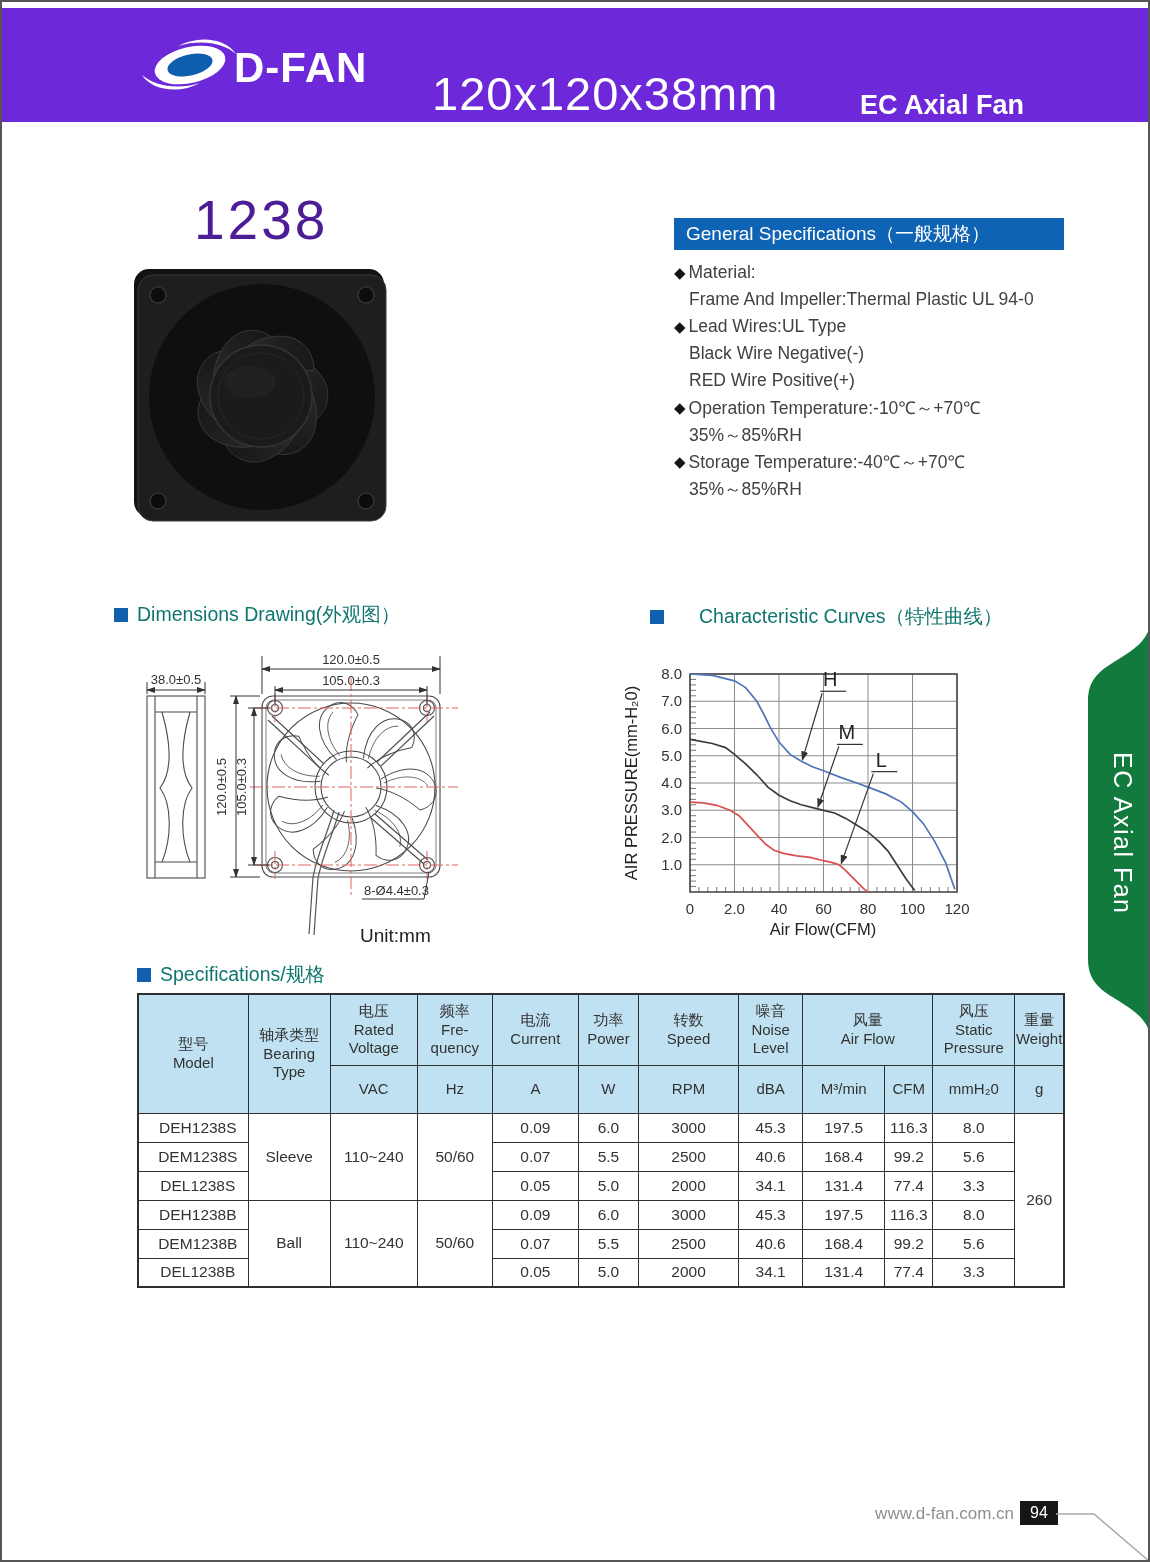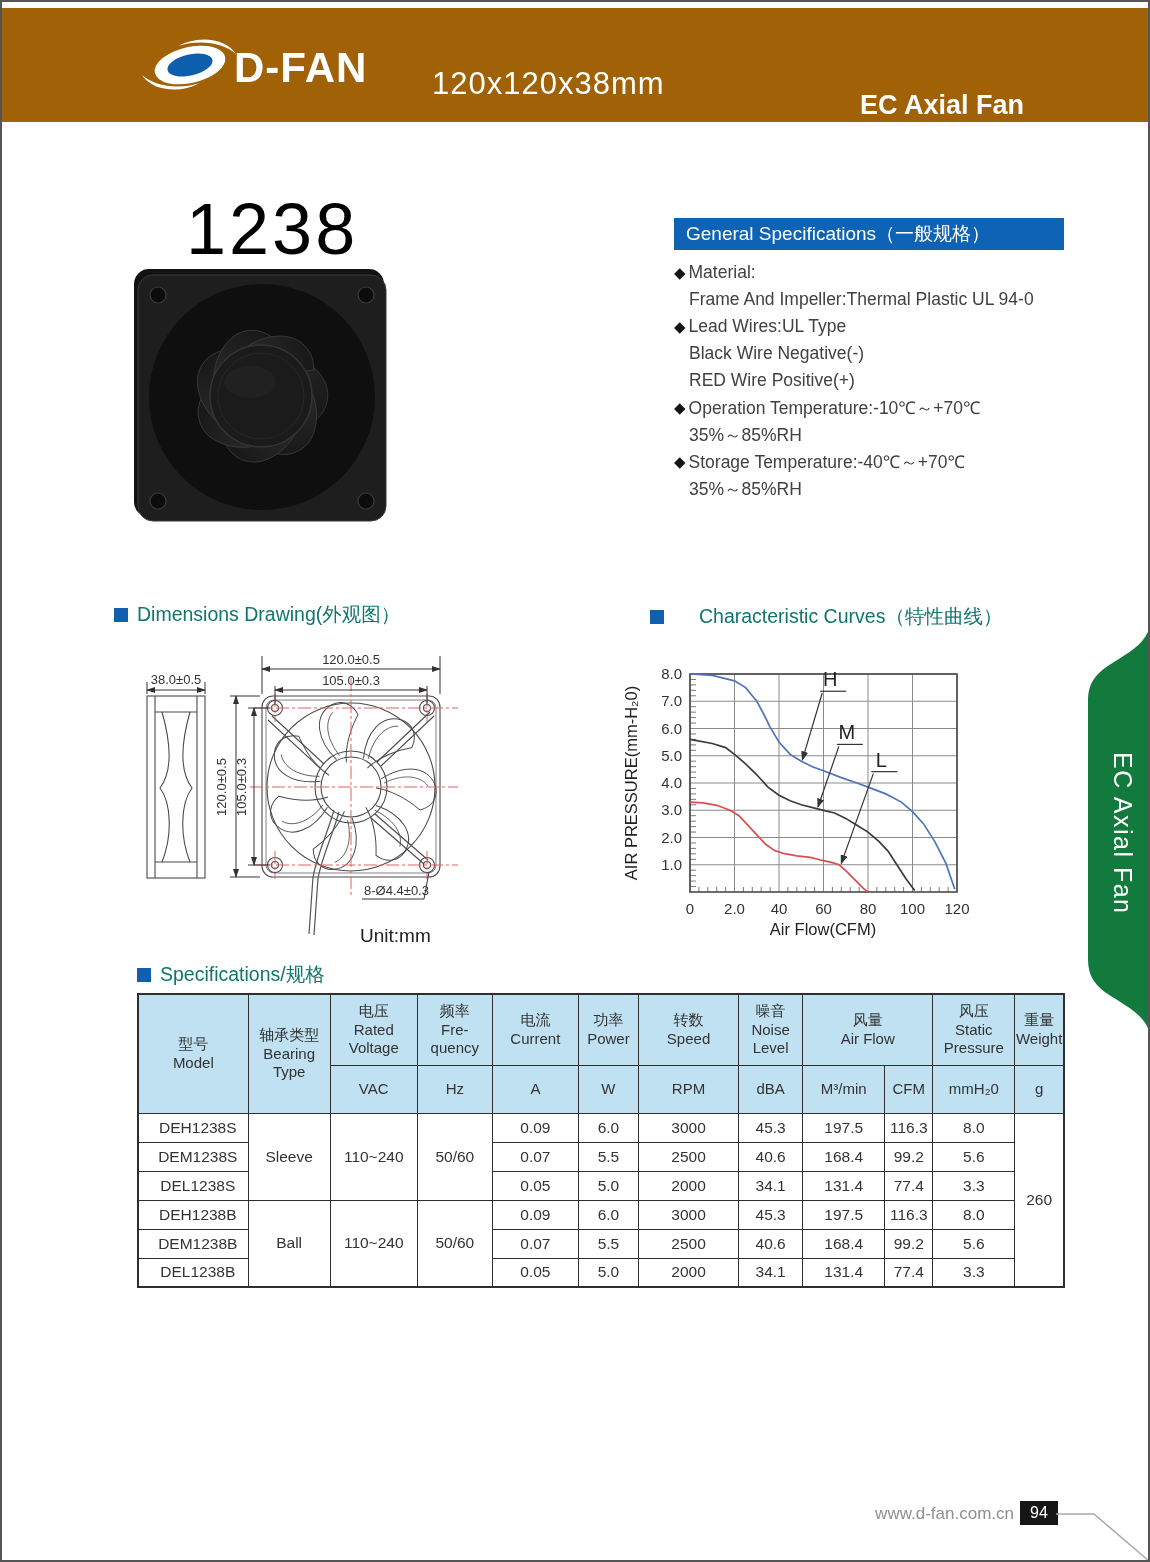--- a/index.html
+++ b/index.html
@@ -1,26 +1,26 @@
 <!DOCTYPE html>
 <html><head>
 <meta charset="utf-8">
 <style>
   html,body{margin:0;padding:0;background:#e8e8e8;}
   .page{position:relative;width:1150px;height:1562px;background:#fff;margin:0 auto;
         border:2px solid #555;box-sizing:border-box;overflow:hidden;
         font-family:"Liberation Sans",sans-serif;color:#333;}
   
-  .topbar{position:absolute;left:0;right:0;top:6px;height:114px;background:#a16207;}
+  .topbar{position:absolute;left:0;right:0;top:6px;height:114px;background:#6d28d9;}
   .brand-logo{position:absolute;left:136px;top:26px;}
   .brand-name{position:absolute;left:232px;top:36px;font-size:42px;font-weight:bold;color:#fff;letter-spacing:1px;}
-  .size-title{position:absolute;left:430px;top:58px;font-size:31px;color:#fff;font-weight:400;letter-spacing:1px;}
+  .size-title{position:absolute;left:430px;top:58px;font-size:47px;color:#fff;font-weight:400;letter-spacing:1px;}
   .product-type{position:absolute;left:858px;top:82px;font-size:27px;color:#fff;font-weight:600;}
   
-  .model-number{position:absolute;left:184px;top:186px;font-size:72px;color:#000000;letter-spacing:3px;}
+  .model-number{position:absolute;left:192px;top:186px;font-size:55px;color:#4c1d95;letter-spacing:3px;}
   .product-photo{position:absolute;left:130px;top:266px;}
   
   .gs-bar{position:absolute;left:672px;top:216px;width:390px;height:32px;background:#0f63b4;
           color:#fff;font-size:19px;line-height:32px;padding-left:12px;box-sizing:border-box;}
   .gs-list{position:absolute;left:672px;top:257px;width:420px;}
   .gs-item{height:27px;display:flex;align-items:center;font-size:17.5px;color:#414141;}
   .gs-item.indent{padding-left:15px;}
   .gs-bullet{margin-right:3px;font-size:15px;color:#151515;}
   
   .sec-header{position:absolute;display:flex;align-items:center;font-size:19.5px;color:#0f766e;}

